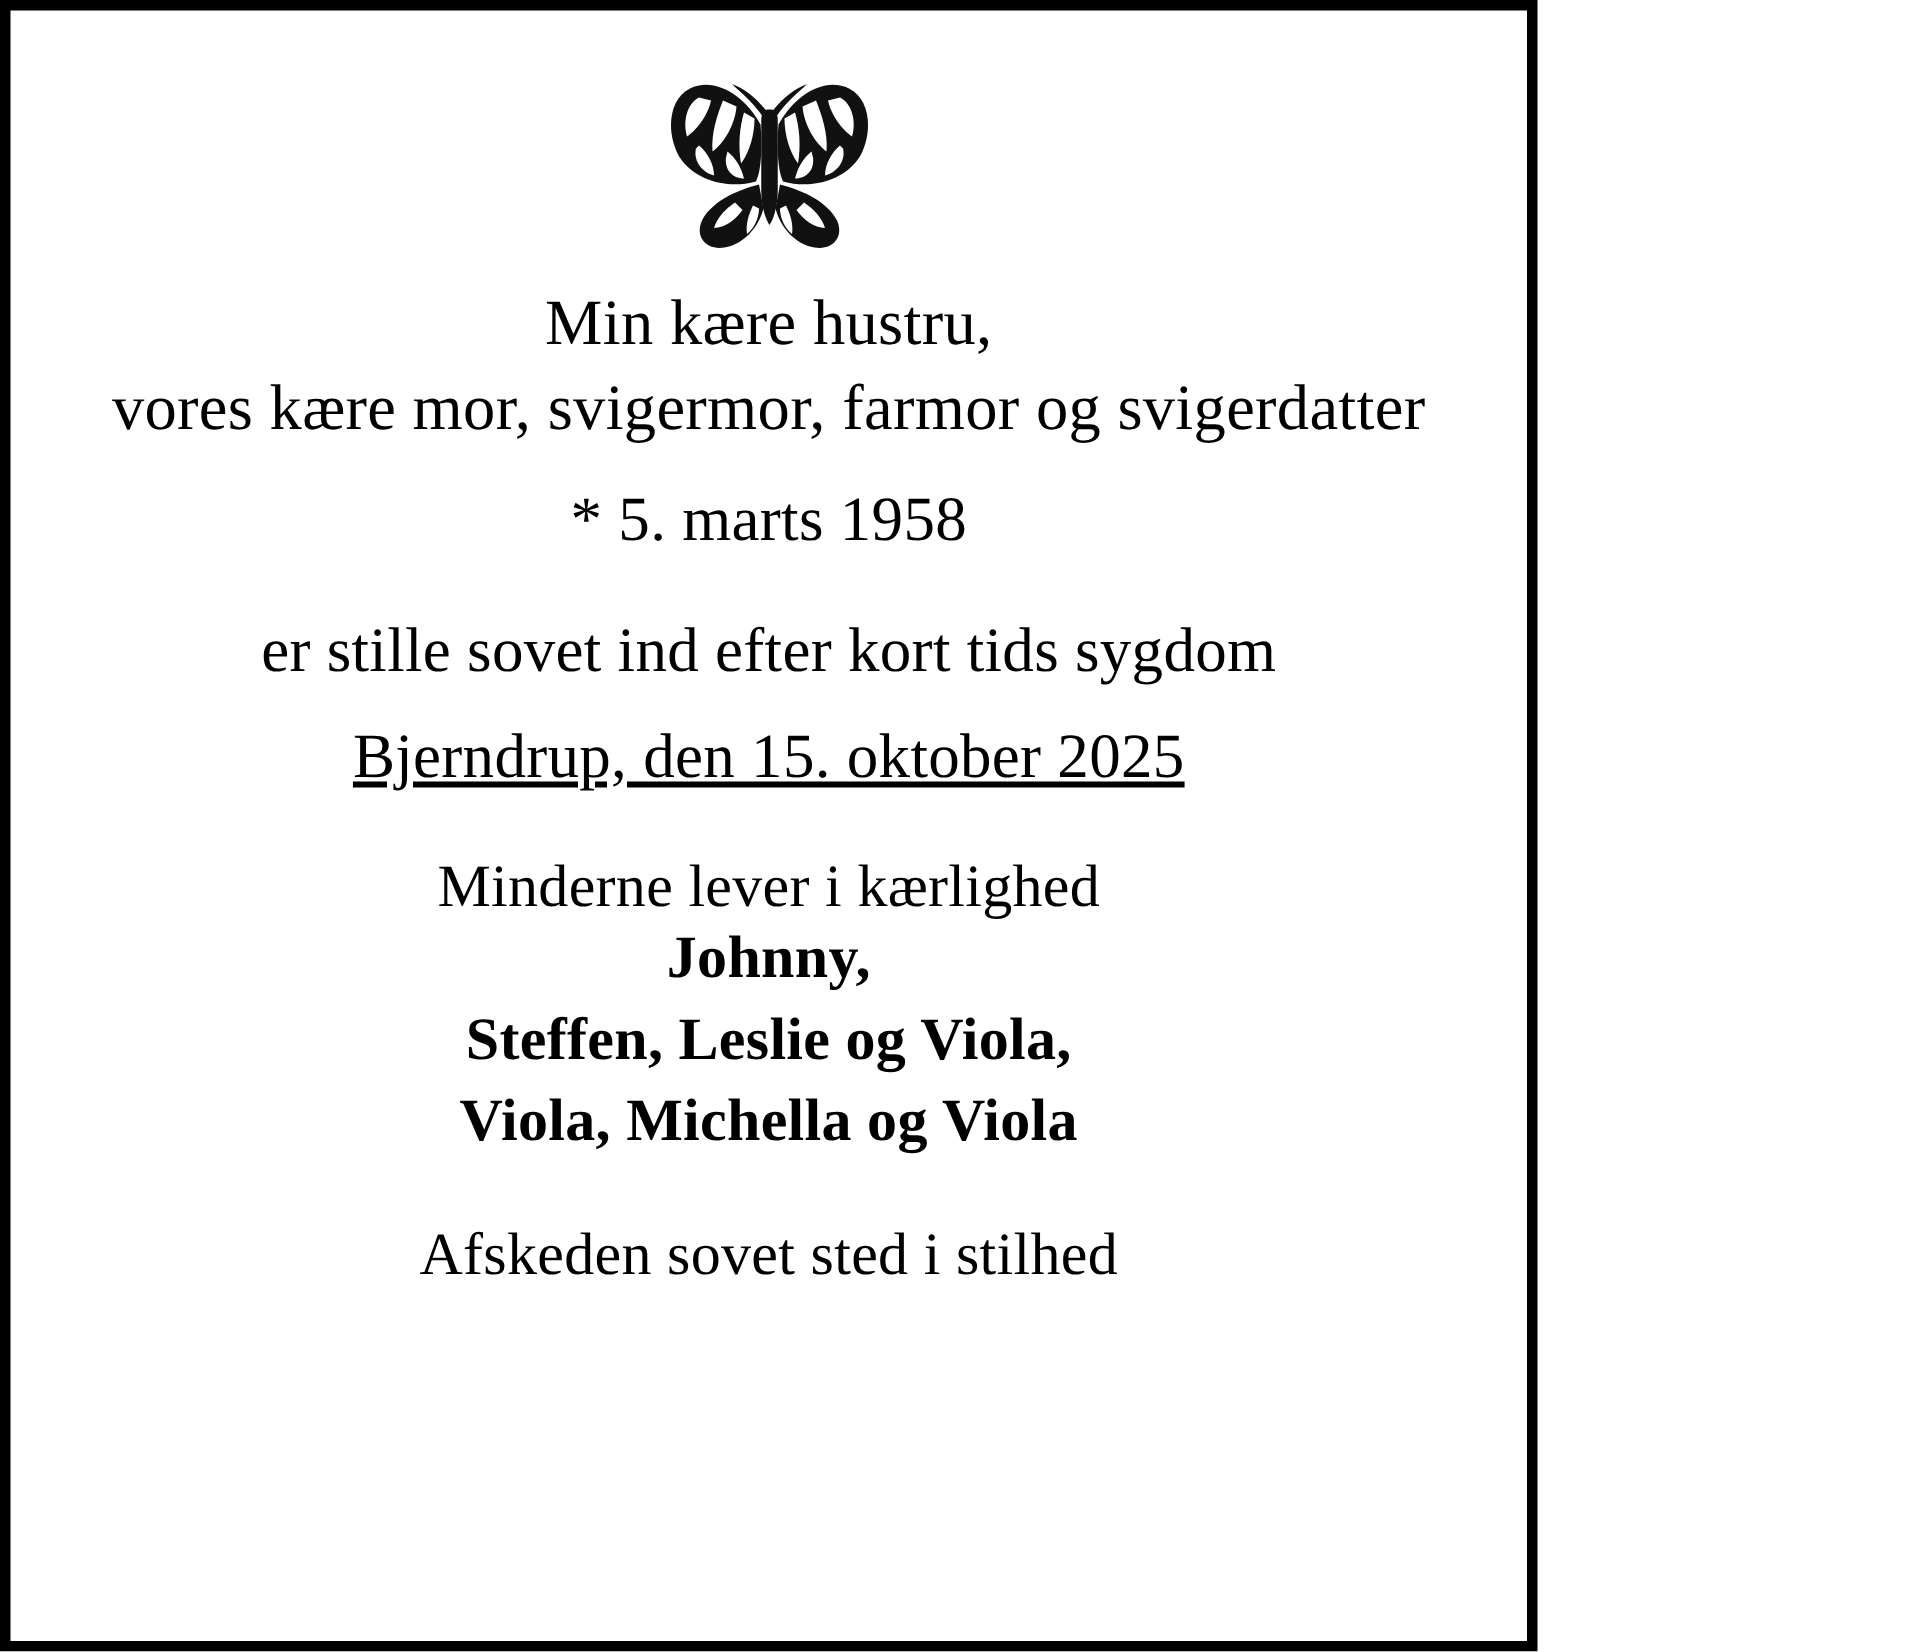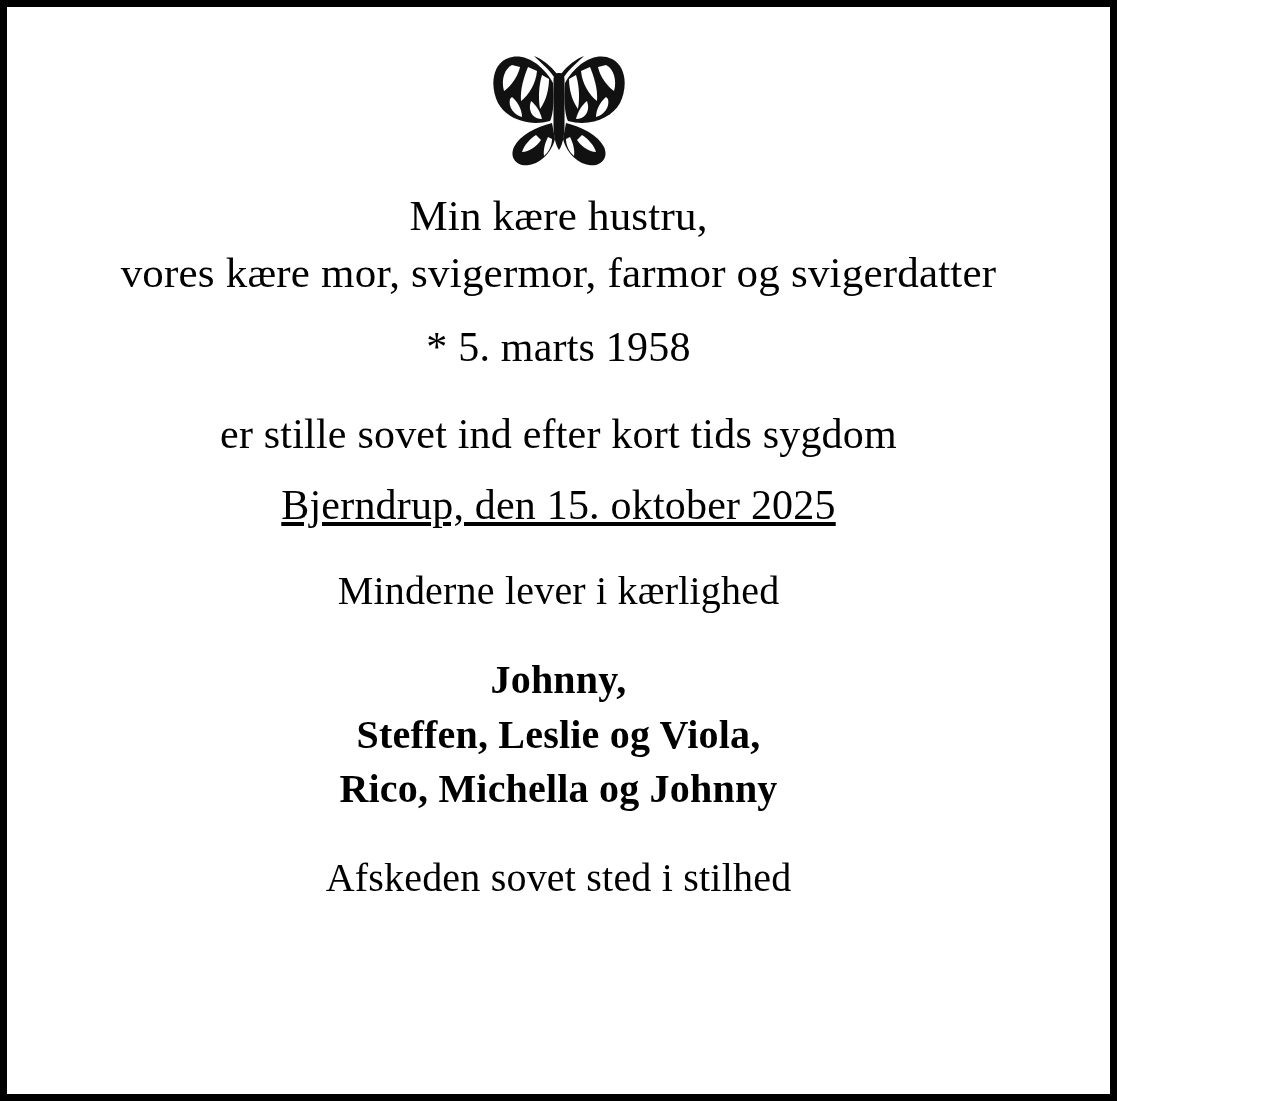--- a/index.html
+++ b/index.html
@@ -9,21 +9,21 @@
   }
   body {
     width: 1280px;
     height: 1101px;
     font-family: "Liberation Serif", "DejaVu Serif", serif;
     color: #000000;
     overflow: hidden;
   }
   .notice {
     box-sizing: border-box;
-    width: 1117px;
+    width: 1025px;
     height: 1101px;
     border: 7px solid #000000;
     background: #ffffff;
     padding: 34px 60px 30px 60px;
     display: flex;
     flex-direction: column;
     align-items: center;
     text-align: center;
   }
   .butterfly {
@@ -68,21 +68,20 @@
     margin-top: 22px;
     text-decoration: underline;
   }
   .memory {
     font-size: 40px;
     margin-top: 38px;
   }
   .survivors {
     font-size: 40px;
     font-weight: bold;
-    margin-top: 42px;
   }
   .survivors span { display: block; margin-top: 8px; }
   .survivors span:first-child { margin-top: 0; }
   .farewell {
     font-size: 40px;
     margin-top: 42px;
   }
 </style>
 </head>
 <body>
@@ -136,18 +135,18 @@
 
   <div class="line passed">er stille sovet ind efter kort tids sygdom</div>
 
   <div class="line place">Bjerndrup, den 15. oktober 2025</div>
 
   <div class="line memory">Minderne lever i kærlighed</div>
 
   <div class="line survivors">
     <span>Johnny,</span>
     <span>Steffen, Leslie og Viola,</span>
-    <span>Rico, Michella og Johnny</span>
+    <span>Viola, Michella og Viola</span>
   </div>
 
   <div class="line farewell">Afskeden sovet sted i stilhed</div>
 
 </div>
 
 </body></html>

